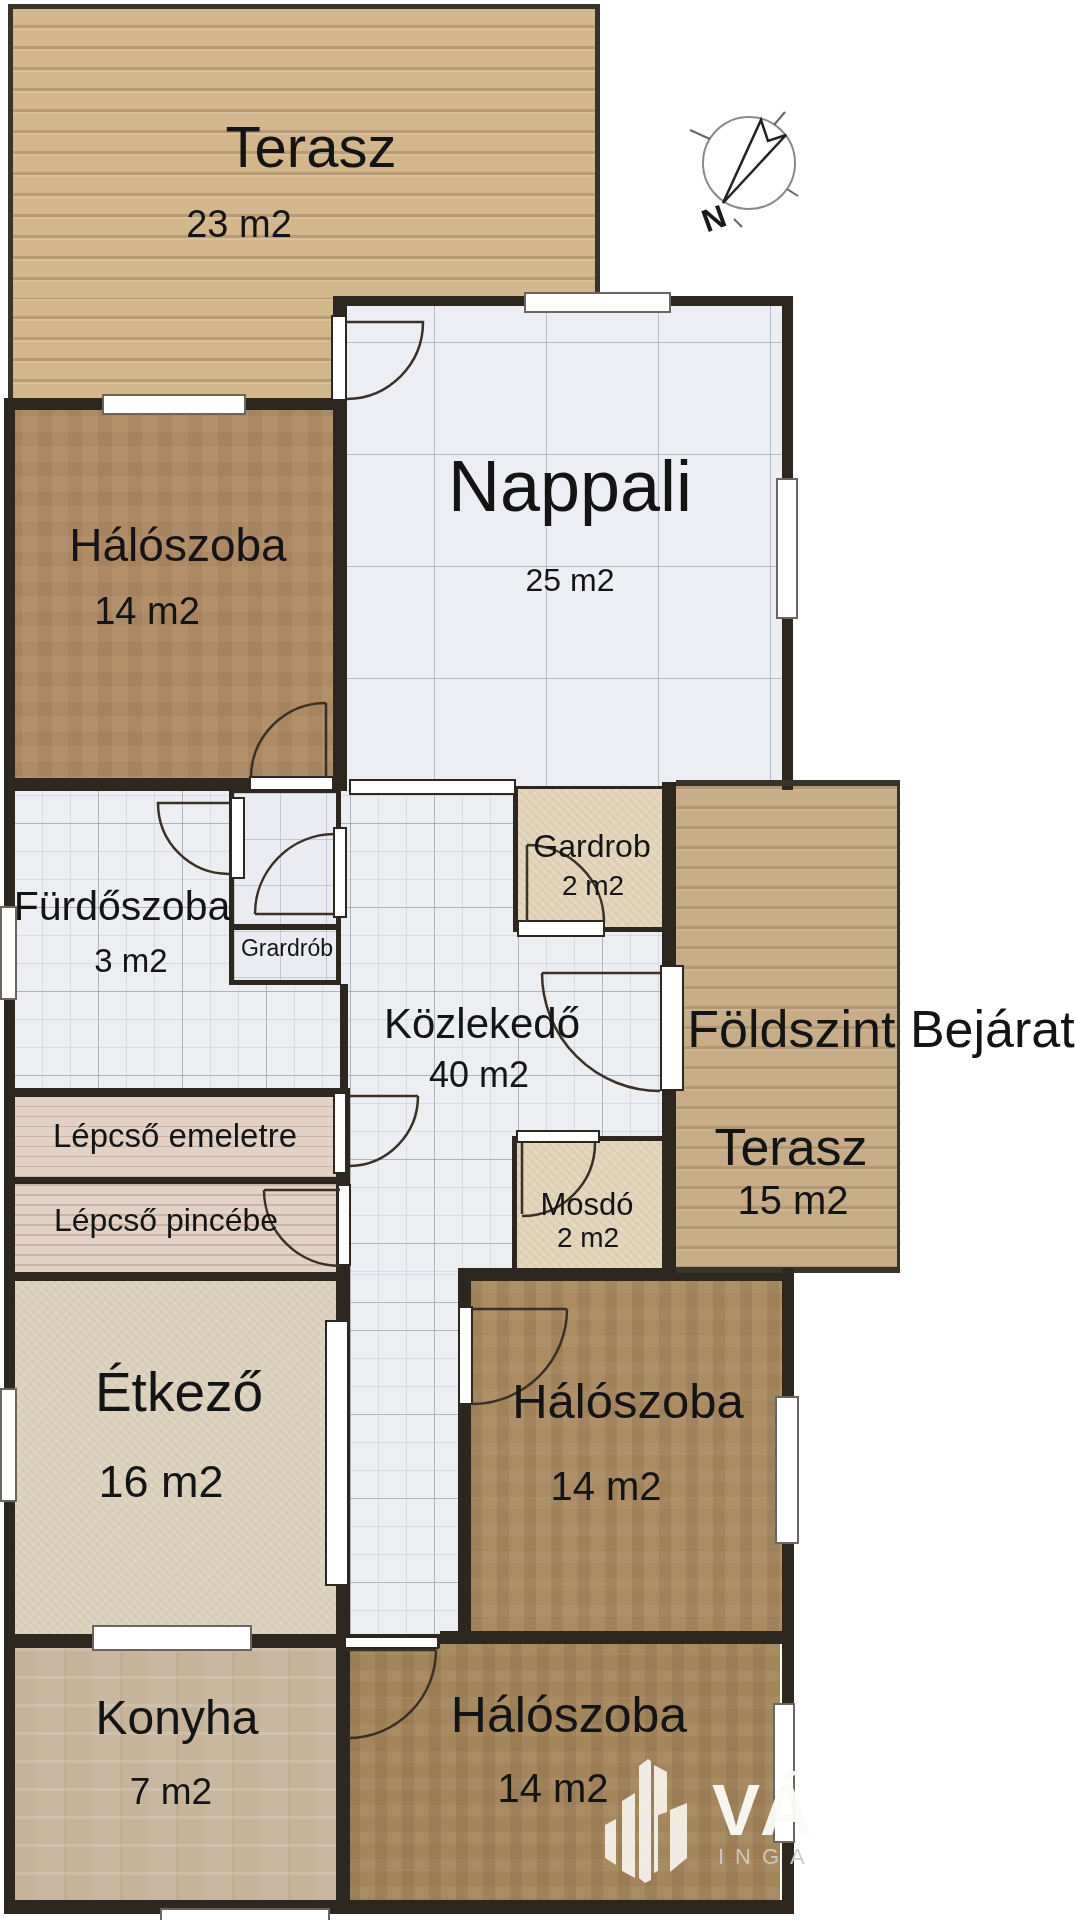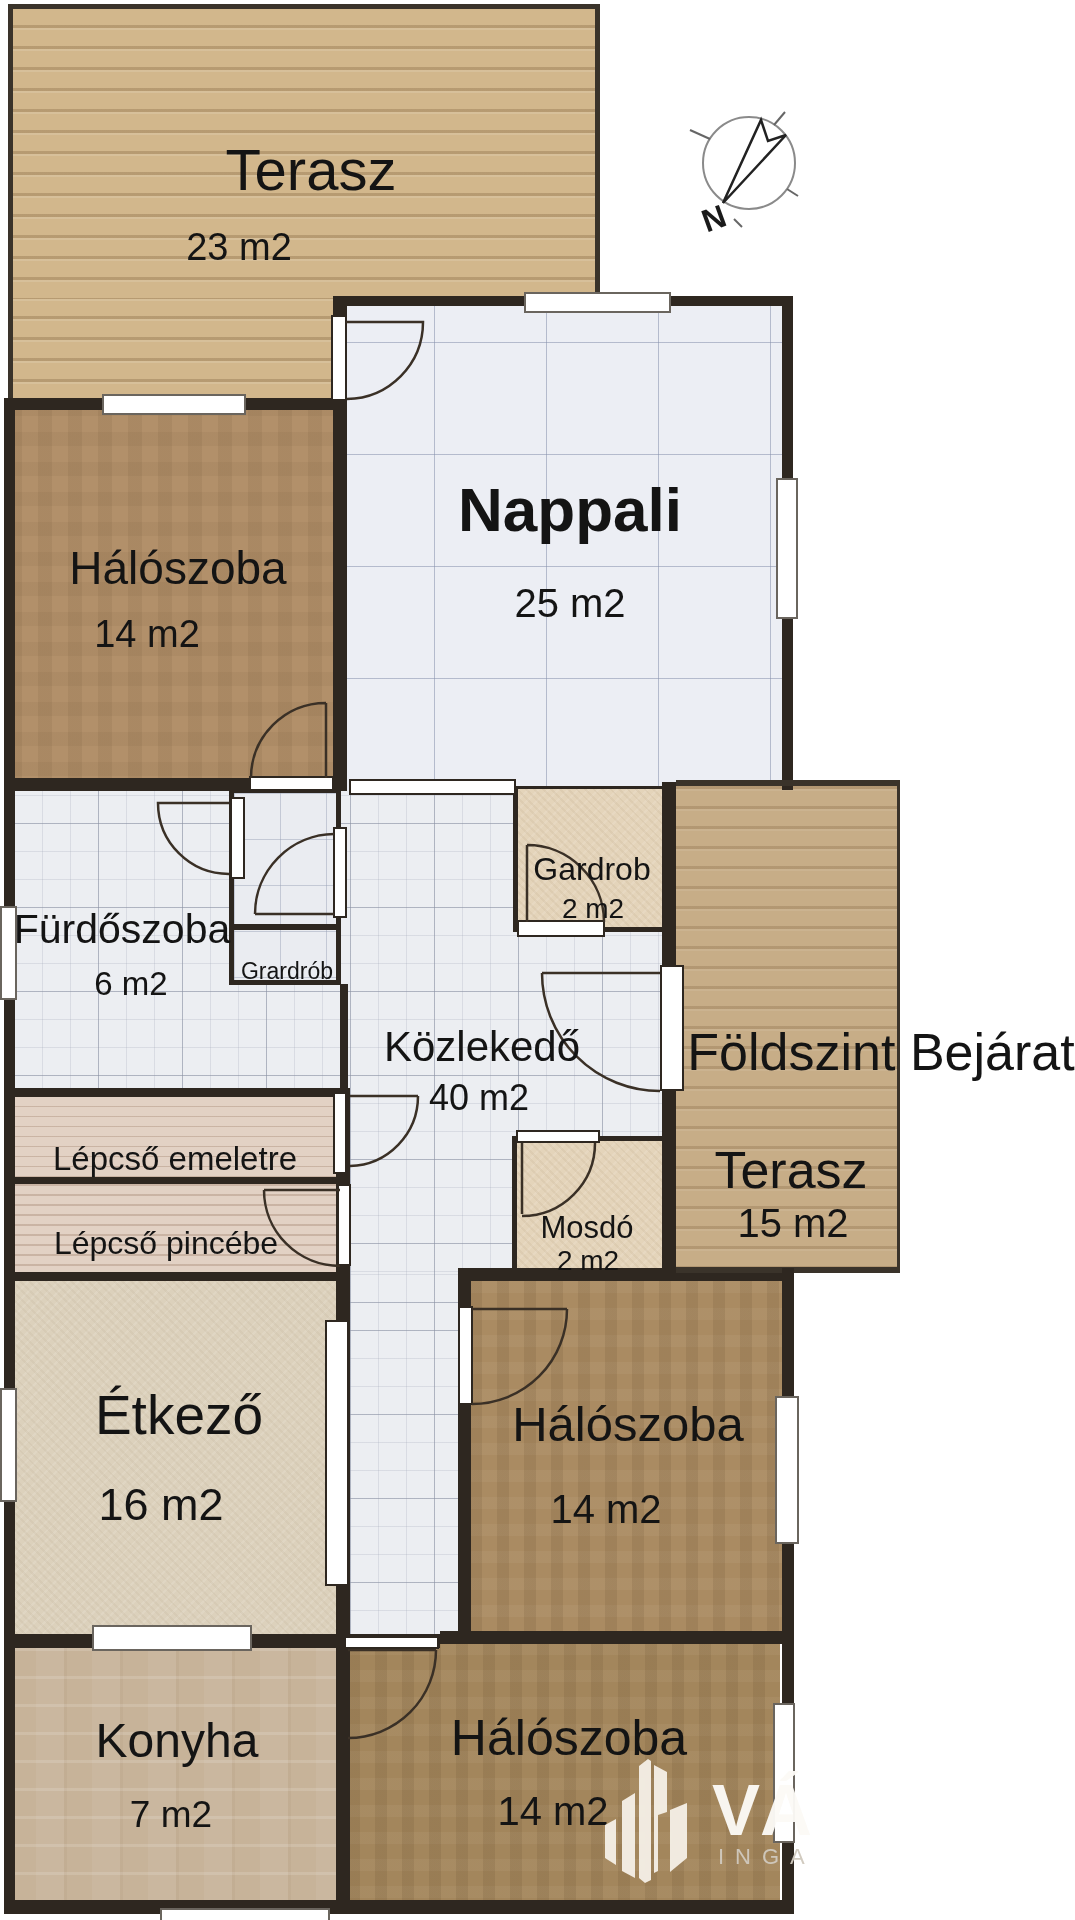--- a/index.html
+++ b/index.html
@@ -3,21 +3,21 @@
 <meta charset="utf-8">
 <style>
 html,body{margin:0;padding:0;background:#fff;}
 #plan{position:relative;width:1075px;height:1920px;background:#fff;overflow:hidden;
       font-family:"Liberation Sans",sans-serif;color:#111;}
 .room{position:absolute;}
 .wall{position:absolute;background:#2e2720;}
 .twall{position:absolute;background:#3a332a;}
 .win{position:absolute;background:#fff;border:2px solid #6a655e;box-sizing:border-box;}
 .dr{position:absolute;background:#fff;border:2px solid #2e2720;box-sizing:border-box;}
-.lbl{position:absolute;transform:translate(-50%,-50%);white-space:nowrap;text-align:center;color:#141414;margin-top:23px;}
+.lbl{position:absolute;transform:translate(-50%,-50%);white-space:nowrap;text-align:center;color:#141414;}
 svg{position:absolute;left:0;top:0;}
 </style>
 </head>
 <body>
 <div id="plan">
 
 <div class="room" style="left:8px;top:4px;width:592px;height:294px;
   background-color:#d2b78c;
   background-image:repeating-linear-gradient(180deg, rgba(125,95,58,.32) 0 3px, rgba(255,255,255,.12) 3px 5px, transparent 5px 21px);"></div>
 
@@ -243,31 +243,31 @@
     <line x1="734" y1="219" x2="742" y2="227"></line>
   </g>
 
   <text x="701" y="230" font-family="Liberation Sans, sans-serif" font-size="32" font-weight="bold" fill="#1a1a1a" transform="rotate(-20 712 215)">N</text>
 </svg>
 
 <div class="lbl" style="left:311px;top:146px;font-size:58px;">Terasz</div>
 
 <div class="lbl" style="left:239px;top:224px;font-size:38px;">23 m2</div>
 
-<div class="lbl" style="left:570px;top:486px;font-size:62px;font-weight:bold;">Nappali</div>
-
-<div class="lbl" style="left:570px;top:580px;font-size:40px;">25 m2</div>
+<div class="lbl" style="left:570px;top:486px;font-size:72px;">Nappali</div>
+
+<div class="lbl" style="left:570px;top:580px;font-size:32px;">25 m2</div>
 
 <div class="lbl" style="left:178px;top:545px;font-size:46px;">Hálószoba</div>
 
 <div class="lbl" style="left:147px;top:611px;font-size:38px;">14 m2</div>
 
 <div class="lbl" style="left:122px;top:906px;font-size:41px;">Fürdőszoba</div>
 
-<div class="lbl" style="left:131px;top:961px;font-size:33px;">6 m2</div>
+<div class="lbl" style="left:131px;top:961px;font-size:33px;">3 m2</div>
 
 <div class="lbl" style="left:287px;top:948px;font-size:23px;">Grardrób</div>
 
 <div class="lbl" style="left:592px;top:846px;font-size:32px;">Gardrob</div>
 
 <div class="lbl" style="left:593px;top:886px;font-size:28px;">2 m2</div>
 
 <div class="lbl" style="left:482px;top:1024px;font-size:42px;">Közlekedő</div>
 
 <div class="lbl" style="left:479px;top:1075px;font-size:36px;">40 m2</div>

